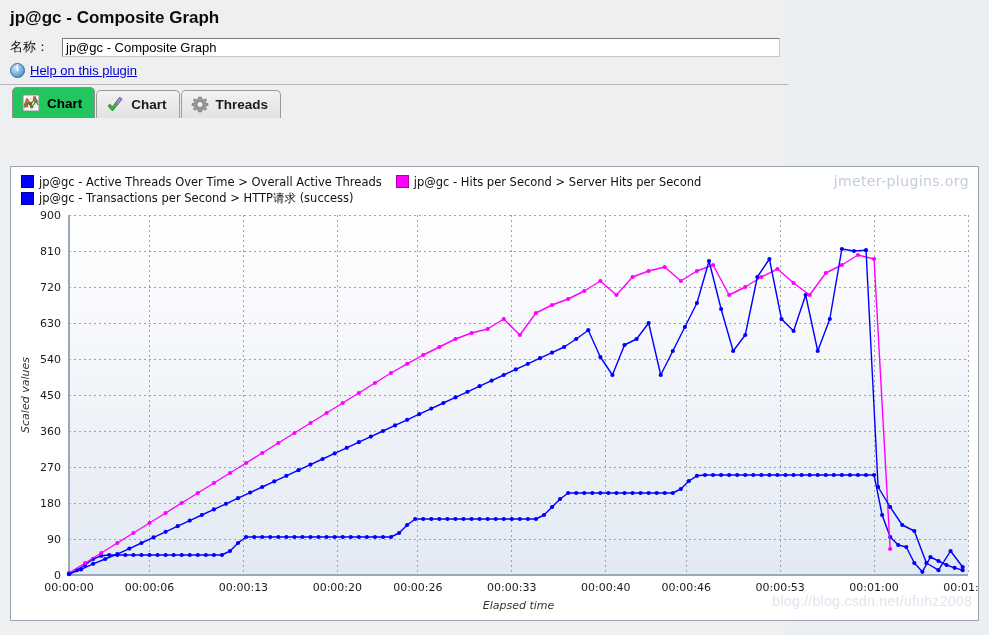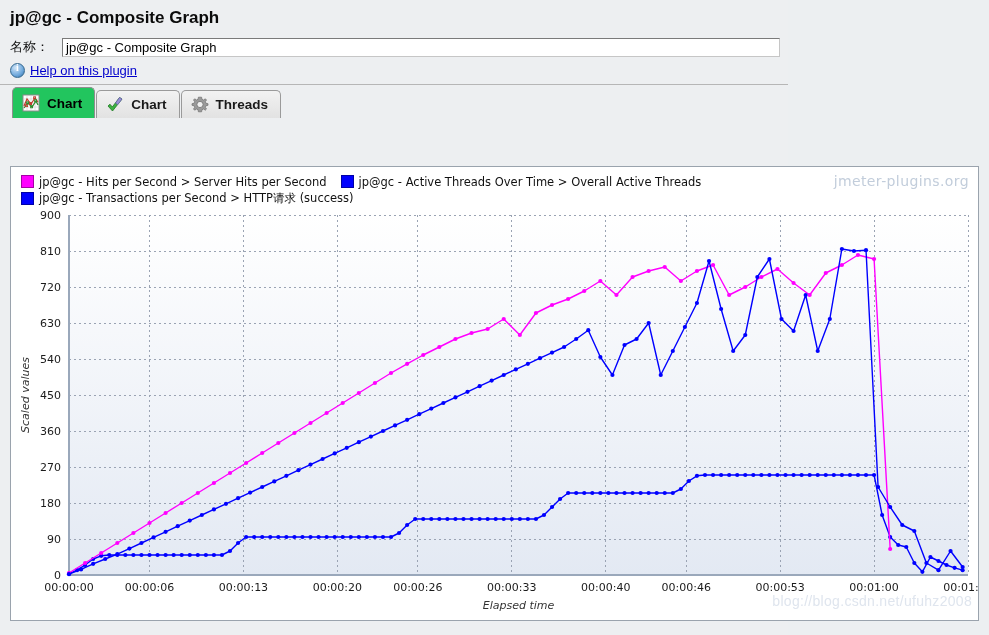--- a/index.html
+++ b/index.html
@@ -159,26 +159,26 @@
       <span>Threads</span>
     </div>
   </div>
 
   <div class="chart-panel">
 
     <div class="legend">
       <div class="brandmark">jmeter-plugins.org</div>
       <div class="legend-line">
         <div class="legend-item">
+          <span class="swatch" style="background:#0000FF"></span>
+          <span class="legend-text">jp@gc - Active Threads Over Time &gt; Overall Active Threads</span>
+        </div>
+        <div class="legend-item">
           <span class="swatch" style="background:#FF00FF"></span>
           <span class="legend-text">jp@gc - Hits per Second &gt; Server Hits per Second</span>
-        </div>
-        <div class="legend-item">
-          <span class="swatch" style="background:#0000FF"></span>
-          <span class="legend-text">jp@gc - Active Threads Over Time &gt; Overall Active Threads</span>
         </div>
       </div>
       <div class="legend-line">
         <div class="legend-item">
           <span class="swatch" style="background:#0000FF"></span>
           <span class="legend-text">jp@gc - Transactions per Second &gt; HTTP请求 (success)</span>
         </div>
       </div>
     </div>
 

